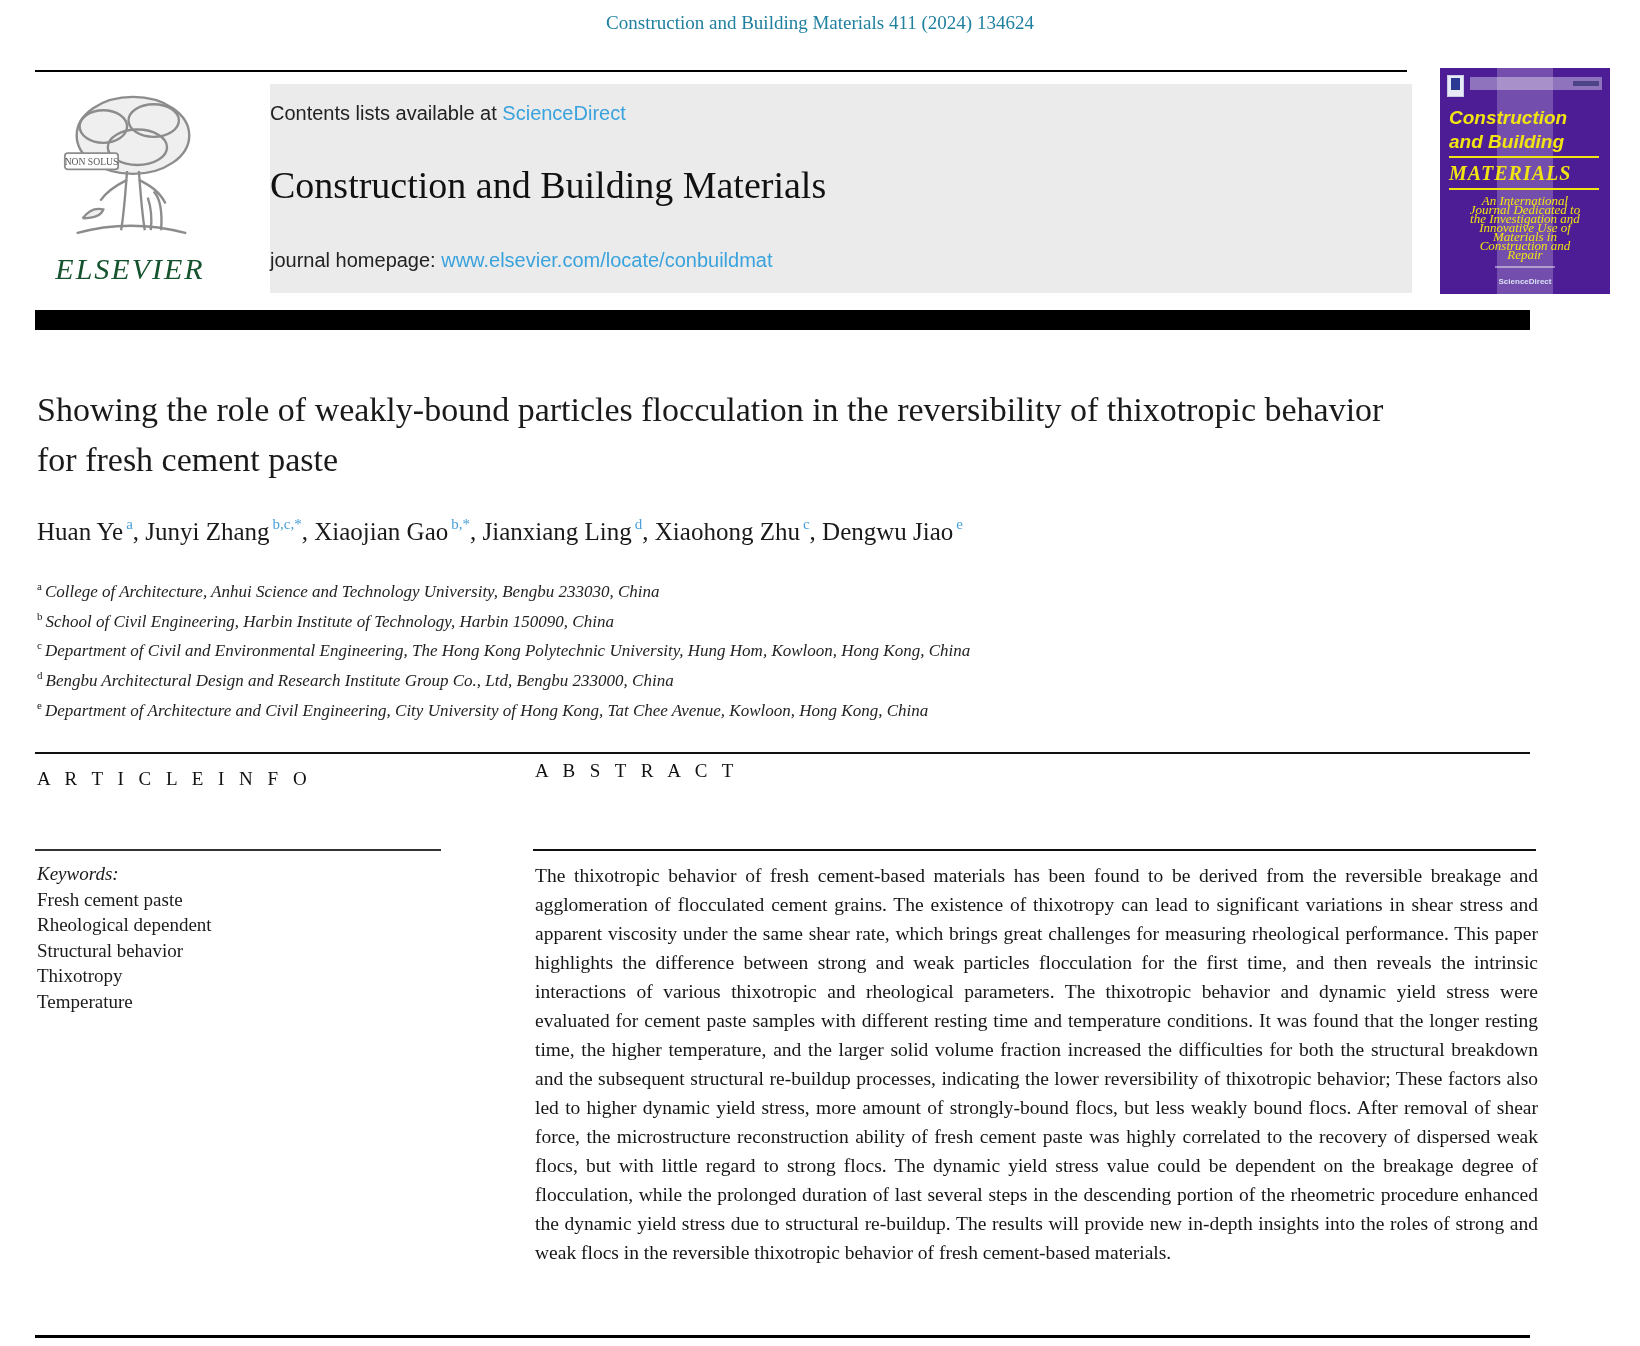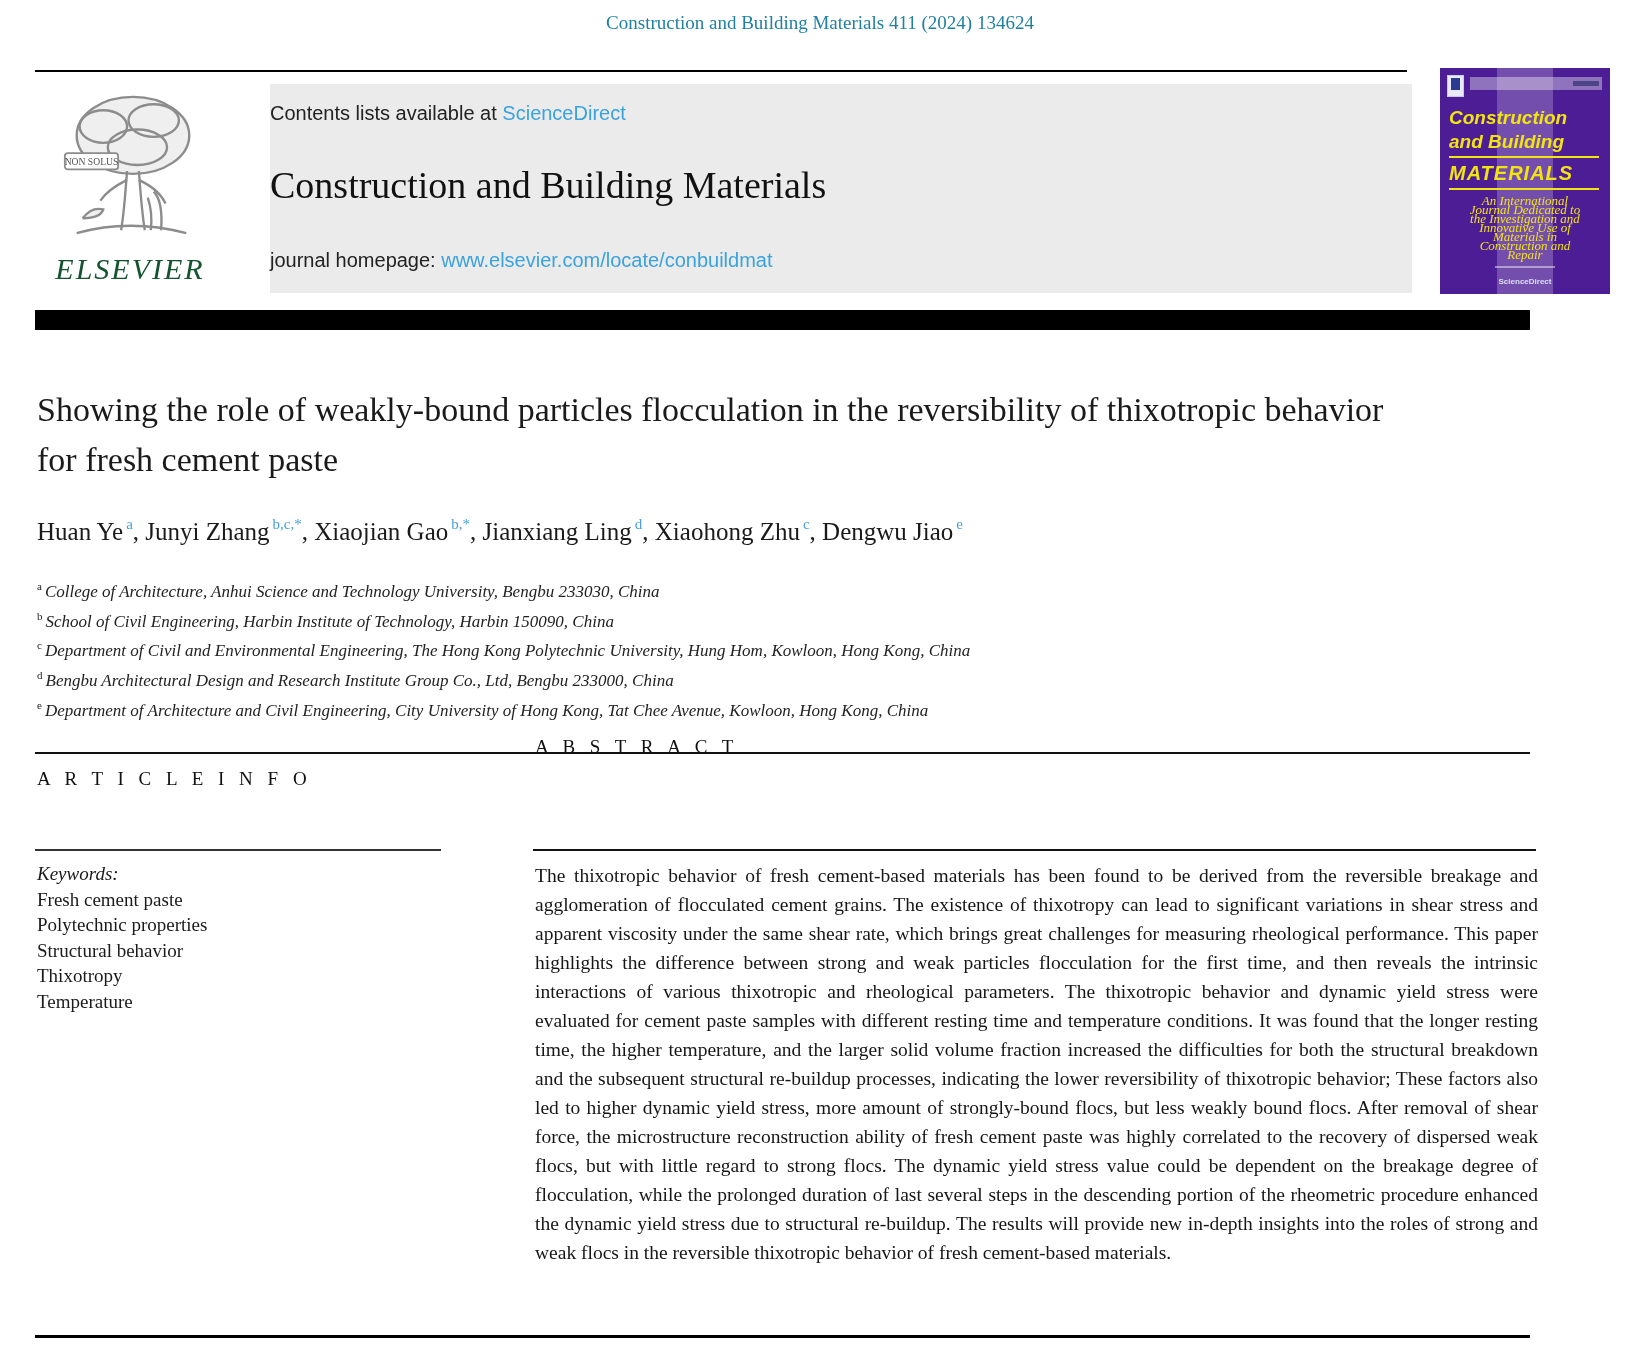--- a/index.html
+++ b/index.html
@@ -48,21 +48,21 @@
   .cover-topbar-issn { position:absolute; right:3px; top:4px; width:26px; height:5px;
                        background:rgba(20,30,90,0.55); }
   .cover-minilogo { position:absolute; top:7px; left:7px; width:17px; height:22px;
                     background:#e8ebf5; border:1px solid #c6cce5; }
   .cover-minilogo-mark { position:absolute; left:3px; top:2px; width:9px; height:12px;
                          background:#2b3a92; }
   .cover-title { position:absolute; top:38px; left:9px; width:152px;
                  color:#f2e412; font-style:italic; font-weight:bold;
                  font-family:"Liberation Sans", sans-serif; }
   .cover-title .l1, .cover-title .l2 { font-size:19px; line-height:24px; }
-  .cover-title .l3 { font-size:20px; line-height:26px; letter-spacing:1px; }
+  .cover-title .l3 { font-size:20px; line-height:26px; letter-spacing:1px;font-family:Liberation Serif, serif; }
   .cover-uline { height:2px; background:#f2e412; margin:2px 0 2px 0; width:150px; }
   .cover-sub { position:absolute; top:128px; left:22px; width:126px; text-align:center;
                color:#f2e412; font-style:italic; font-size:13px; line-height:9px;
                font-family:"Liberation Serif", serif; }
   .cover-foot-line { position:absolute; bottom:26px; left:55px; width:60px; height:2px;
                      background:rgba(255,255,255,0.45); }
   .cover-foot { position:absolute; bottom:8px; left:0; width:170px; text-align:center;
                 color:#d9e0f5; font-size:8px; font-weight:bold;
                 font-family:"Liberation Sans", sans-serif; }
 
@@ -71,21 +71,21 @@
            color:#1a1a1a; }
   .authors { top:518px; left:37px; width:1460px; font-size:25px; color:#1a1a1a; }
   .authors sup { font-size:15px; color:#4aa0d8; position:relative; top:-2px;
                  margin-left:3px; }
   .affiliations { top:574px; left:37px; width:1300px; font-size:17px; font-style:italic;
                   line-height:25px; color:#222; }
   .affiliations sup { font-size:11px; margin-right:3px; font-style:normal; }
 
   
   .info-heading { top:768px; left:37px; font-size:19px; letter-spacing:5px; color:#111; }
-  .abstract-heading { top:736px; left:535px; font-size:19px; letter-spacing:5px; color:#111; }
+  .abstract-heading { top:760px; left:535px; font-size:19px; letter-spacing:5px; color:#111; }
   .keywords { top:861px; left:37px; width:420px; font-size:19px; line-height:25.5px; }
   .keywords .kw-label { font-style:italic; }
   .abstract-body { top:861px; left:535px; width:1003px; font-size:19.5px;
                    line-height:29px; text-align:justify; color:#161616; }
 </style>
 </head>
 <body>
 
 <div class="abs citation">Construction and Building Materials 411 (2024) 134624</div>
 
@@ -158,21 +158,21 @@
 
 <div class="abs info-heading">A R T I C L E  I N F O</div>
 <div class="abs abstract-heading">A B S T R A C T</div>
 
 <div class="abs rule-info"></div>
 <div class="abs rule-abstract"></div>
 
 <div class="abs keywords">
   <div class="kw-label">Keywords:</div>
   <div>Fresh cement paste</div>
-  <div>Polytechnic properties</div>
+  <div>Rheological dependent</div>
   <div>Structural behavior</div>
   <div>Thixotropy</div>
   <div>Temperature</div>
 </div>
 
 <div class="abs abstract-body">The thixotropic behavior of fresh cement-based materials has been found to be derived from the reversible breakage and agglomeration of flocculated cement grains. The existence of thixotropy can lead to significant variations in shear stress and apparent viscosity under the same shear rate, which brings great challenges for measuring rheological performance. This paper highlights the difference between strong and weak particles flocculation for the first time, and then reveals the intrinsic interactions of various thixotropic and rheological parameters. The thixotropic behavior and dynamic yield stress were evaluated for cement paste samples with different resting time and temperature conditions. It was found that the longer resting time, the higher temperature, and the larger solid volume fraction increased the difficulties for both the structural breakdown and the subsequent structural re-buildup processes, indicating the lower reversibility of thixotropic behavior; These factors also led to higher dynamic yield stress, more amount of strongly-bound flocs, but less weakly bound flocs. After removal of shear force, the microstructure reconstruction ability of fresh cement paste was highly correlated to the recovery of dispersed weak flocs, but with little regard to strong flocs. The dynamic yield stress value could be dependent on the breakage degree of flocculation, while the prolonged duration of last several steps in the descending portion of the rheometric procedure enhanced the dynamic yield stress due to structural re-buildup. The results will provide new in-depth insights into the roles of strong and weak flocs in the reversible thixotropic behavior of fresh cement-based materials.</div>
 
 <div class="abs rule-bottom"></div>
 
 </body></html>

